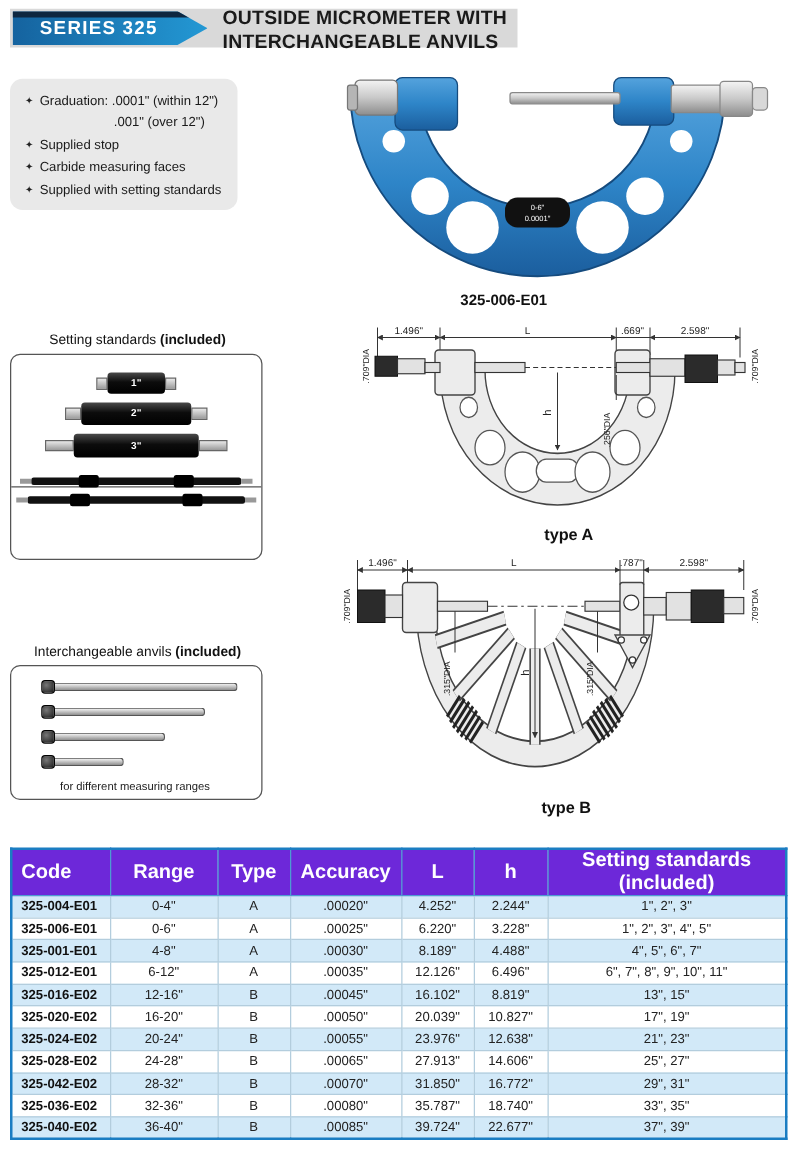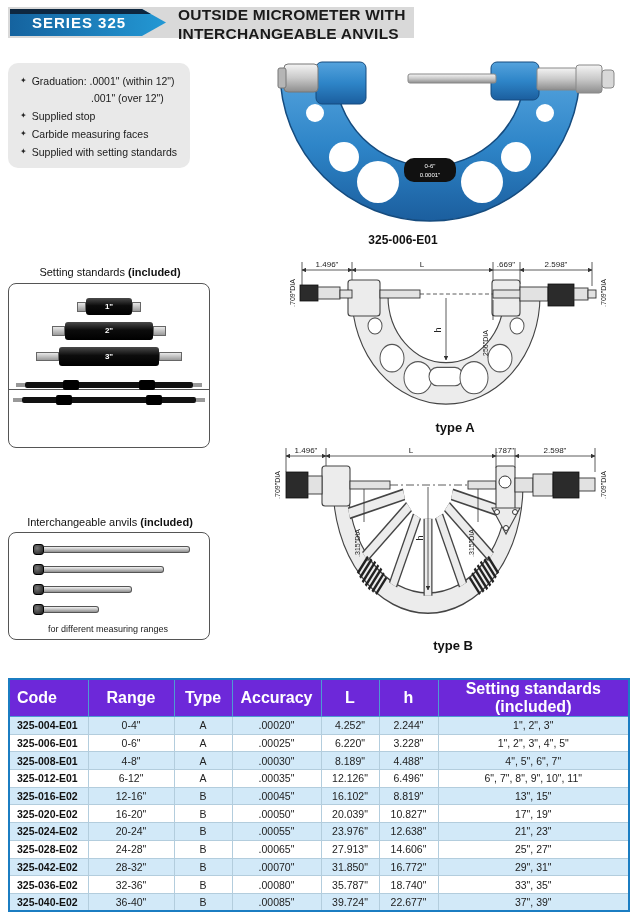--- a/index.html
+++ b/index.html
@@ -393,21 +393,21 @@
         <tr>
           <td class="code">325-006-E01</td>
           <td>0-6"</td>
           <td>A</td>
           <td>.00025"</td>
           <td>6.220"</td>
           <td>3.228"</td>
           <td>1", 2", 3", 4", 5"</td>
         </tr>
         <tr class="alt">
-          <td class="code">325-008-E01</td>
+          <td class="code">325-001-E01</td>
           <td>4-8"</td>
           <td>A</td>
           <td>.00030"</td>
           <td>8.189"</td>
           <td>4.488"</td>
           <td>4", 5", 6", 7"</td>
         </tr>
         <tr>
           <td class="code">325-012-E01</td>
           <td>6-12"</td>

